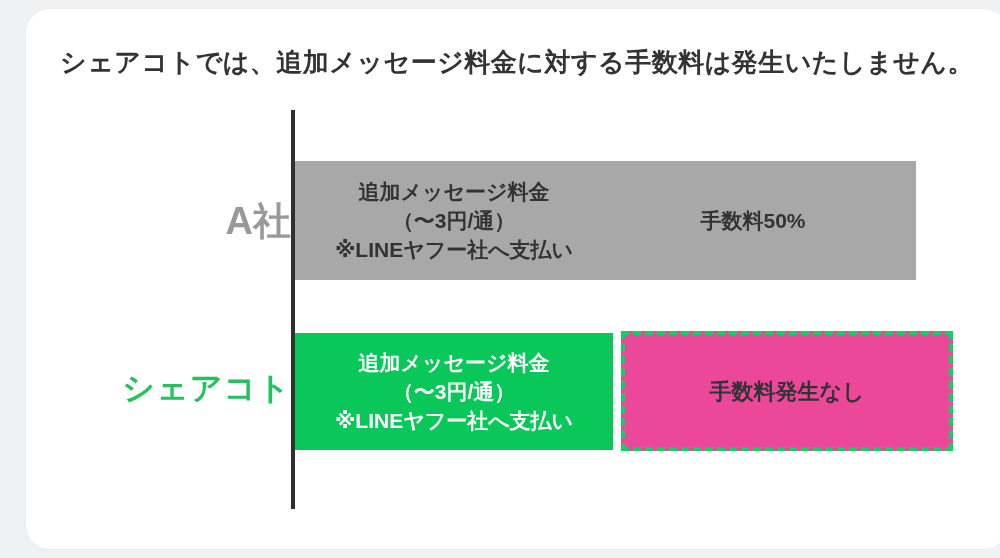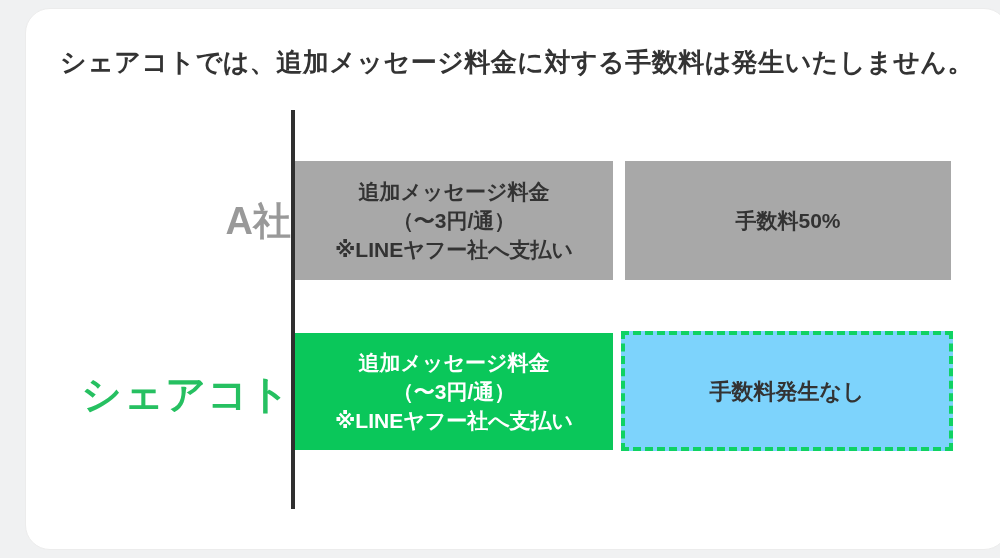--- a/index.html
+++ b/index.html
@@ -55,50 +55,50 @@
     font-weight: bold;
     white-space: nowrap;
   }
   .label-company-a {
     top: 187px;
     font-size: 38px;
     color: var(--label-gray, #999999);
   }
   .label-sharecoto {
     top: 358px;
-    font-size: 40px;
+    font-size: 32px;
     color: var(--label-green, #26c061);
     letter-spacing: 1px;
   }
   .bar {
     position: absolute;
     box-sizing: border-box;
     display: flex;
     flex-direction: column;
     justify-content: center;
     align-items: center;
     text-align: center;
     font-weight: bold;
     font-size: 21px;
     line-height: 29px;
   }
   .bar-gray {
     background: var(--bar-gray, #a8a8a8);
     color: var(--text-dark, #333333);
   }
   .bar-msg-a    { left: 269px; top: 152px; width: 318px; height: 119px; }
-  .bar-fee-a    { left: 599px; top: 152px; width: 326px; height: 119px; }
+  .bar-fee-a    { left: 564px; top: 152px; width: 326px; height: 119px; }
   .bar-msg-s {
     left: 269px; top: 324px; width: 318px; height: 117px;
     background: var(--bar-green, #0ac75a);
     color: #ffffff;
   }
   .box-no-fee {
     left: 595px; top: 322px; width: 332px; height: 120px;
-    background: #7dd3fc;
+    background: #ec4899;
     border: 4px dashed var(--border-green, #10d263);
     color: var(--text-dark, #333333);
     font-size: 22px;
   }
   .bar-line { display: block; }
 </style>
 </head>
 <body>
 
 <div class="stage">

